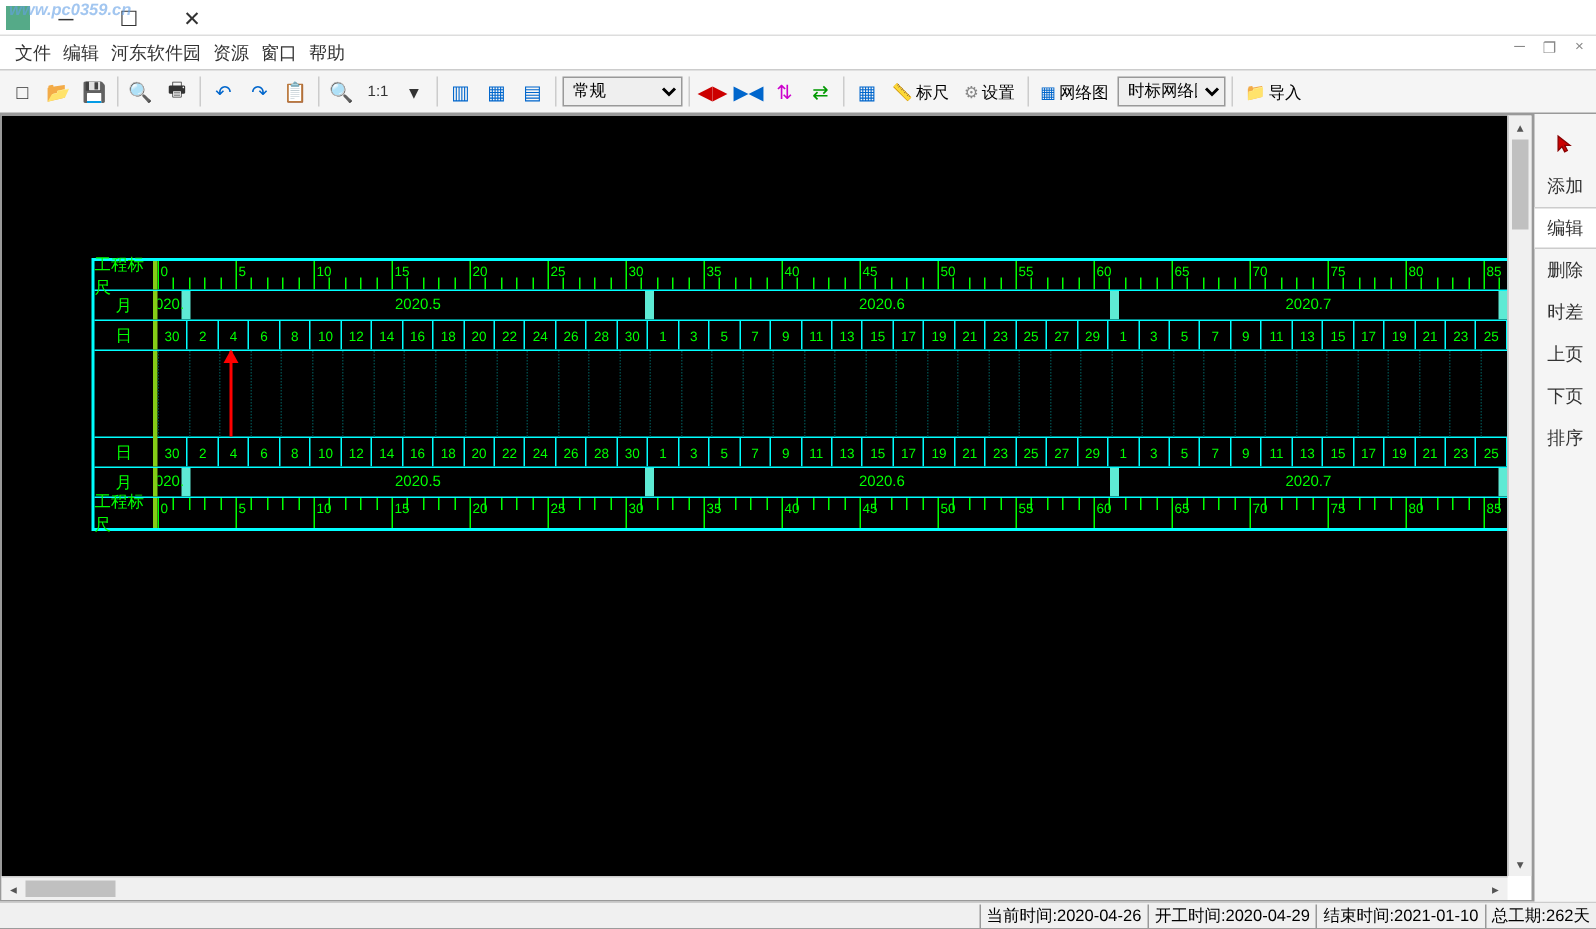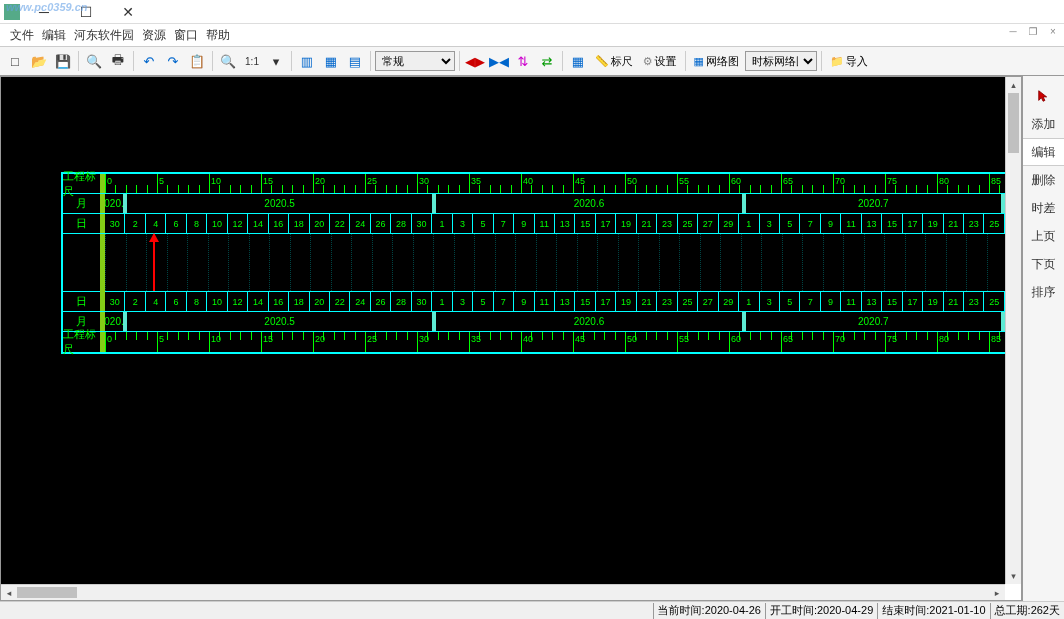--- a/index.html
+++ b/index.html
@@ -23,26 +23,26 @@
 .canvas-wrap { flex: 1; position: relative; background: #fff; border: 1px solid #999; overflow: hidden; }
 .canvas-inner { position: absolute; left: 0; top: 0; right: 16px; bottom: 16px; background: #000; overflow: hidden; }
 .vscroll { position: absolute; right: 0; top: 0; width: 16px; bottom: 16px; background: #f0f0f0; border-left: 1px solid #ccc; }
 .vscroll .thumb { position: absolute; left: 2px; right: 2px; top: 16px; height: 60px; background: #c0c0c0; }
 .vscroll .arr { position: absolute; left: 0; right: 0; height: 16px; text-align: center; font-size: 9px; line-height: 16px; color: #555; }
 .hscroll { position: absolute; left: 0; right: 16px; bottom: 0; height: 16px; background: #f0f0f0; border-top: 1px solid #ccc; }
 .hscroll .thumb { position: absolute; top: 2px; bottom: 2px; left: 16px; width: 60px; background: #c0c0c0; }
 .hscroll .arr { position: absolute; top: 0; bottom: 0; width: 16px; text-align: center; font-size: 9px; line-height: 16px; color: #555; }
 .timeline { position: absolute; left: 60px; top: 95px; right: -2px; border: 2px solid #0ff; }
 .tl-row { height: 20px; border-bottom: 1px solid #0ff; display: flex; font-size: 10px; }
-.tl-label { width: 42px; border-right: 5px solid #84cc16; color: #0f0; display: flex; align-items: center; justify-content: center; font-size: 11px; flex-shrink: 0; }
+.tl-label { width: 42px; border-right: 3px solid #84cc16; color: #0f0; display: flex; align-items: center; justify-content: center; font-size: 11px; flex-shrink: 0; }
 .tl-content { flex: 1; display: flex; position: relative; overflow: hidden; }
 .tl-ruler { position: relative; flex: 1; }
 .ruler-tick { position: absolute; top: 0; bottom: 0; border-left: 1px solid #0f0; }
 .ruler-num { position: absolute; top: 2px; color: #0f0; font-size: 9px; }
-.month-cell { border-right: 4px solid #5eead4; display: flex; align-items: center; justify-content: center; color: #0f0; font-size: 10px; }
+.month-cell { border-right: 6px solid #5eead4; display: flex; align-items: center; justify-content: center; color: #0f0; font-size: 10px; }
 .day-cell { display: flex; align-items: center; justify-content: center; color: #0f0; font-size: 9px; border-right: 1px solid #0ff; }
 .gantt-body { height: 58px; border-bottom: 1px solid #0ff; position: relative; display: flex; }
 .gantt-content { flex: 1; position: relative; }
 .dotted-col { position: absolute; top: 0; bottom: 0; border-left: 1px dotted #044; }
 .arrow-mark { position: absolute; left: 48px; top: 0; bottom: 0; width: 2px; background: #f00; }
 .arrow-mark::before { content: ""; position: absolute; top: -1px; left: -4px; border-left: 5px solid transparent; border-right: 5px solid transparent; border-bottom: 9px solid #f00; }
 .side-panel { width: 42px; background: #f5f5f5; border-left: 1px solid #999; display: flex; flex-direction: column; padding-top: 6px; gap: 0; font-size: 12px; }
 .side-item { height: 28px; display: flex; align-items: center; justify-content: center; color: #333; }
 .side-item.sel { background: #fff; border-top: 1px solid #ccc; border-bottom: 1px solid #ccc; }
 .side-item.pointer svg { width: 14px; height: 14px; }

